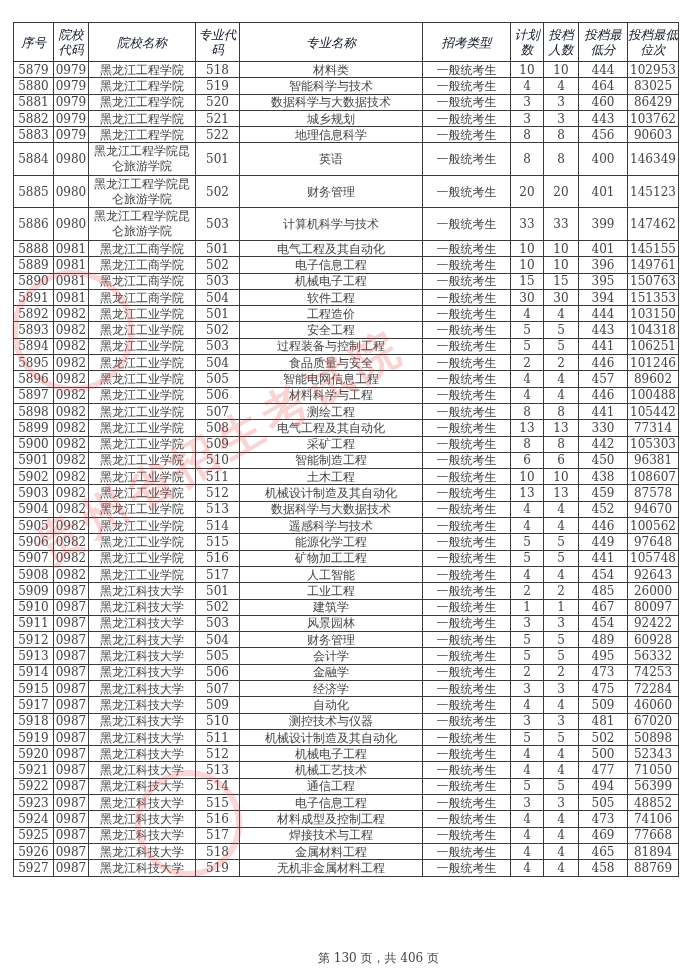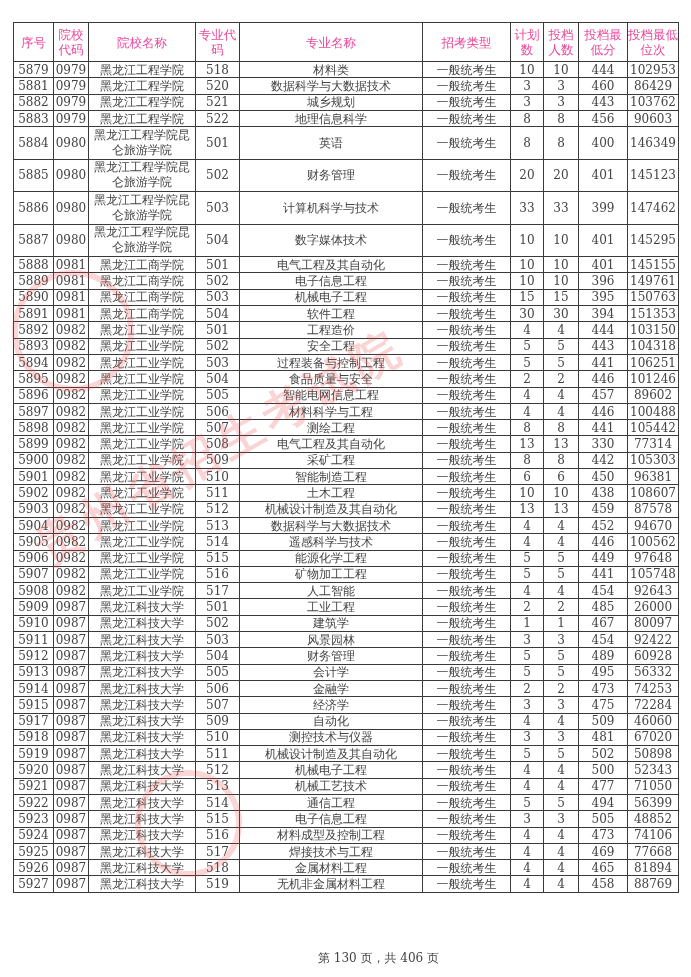--- a/index.html
+++ b/index.html
@@ -4,21 +4,21 @@
   <style>
     html, body { margin: 0; padding: 0; background: #ffffff; }
     body { width: 691px; height: 977px; position: relative; overflow: hidden;
       font-family: "DejaVu Serif", "Liberation Serif", serif; color: #333; }
     #page { position: absolute; left: 0; top: 0; width: 691px; height: 977px; }
     table.adm { position: absolute; left: 13px; top: 22px; border-collapse: collapse;
       table-layout: fixed; width: 665px; }
     table.adm th, table.adm td { border: 1.3px solid #3a3a3a; padding: 0; text-align: center;
       vertical-align: middle; overflow: hidden; white-space: nowrap; }
     table.adm th { font-family: "DejaVu Sans", "Liberation Sans", sans-serif; font-weight: normal;
-      font-size: 12.5px; line-height: 15px; height: 38px; color: #ec4899; white-space: normal; }
+      font-size: 12.5px; line-height: 15px; height: 38px; color: #0f172a; white-space: normal; font-style: italic; }
     table.adm td { font-size: 12px; line-height: 14px; height: 15.3px; color: #444; }
     table.adm tr.tall td { height: 31.5px; }
     table.adm td.school-wrap { white-space: normal; line-height: 15px; }
     .footer { position: absolute; left: 0; width: 691px; top: 950px; text-align: center;
       font-size: 12px; color: #444; padding-left: 33px; }
     .watermark { position: absolute; pointer-events: none; }
     .wm-text { position: absolute; left: 40px; top: 520px; transform: rotate(-30deg);
       transform-origin: left center; font-family: "DejaVu Sans", sans-serif; font-size: 46px;
       color: rgba(230, 60, 60, 0.22); white-space: nowrap; letter-spacing: 6px; font-weight: bold; }
     .wm-circle { position: absolute; border: 6px solid rgba(230, 70, 70, 0.22); border-radius: 50%; }
@@ -61,20 +61,32 @@
           <td>黑龙江工程学院</td>
           <td>518</td>
           <td>材料类</td>
           <td>一般统考生</td>
           <td>10</td>
           <td>10</td>
           <td>444</td>
           <td>102953</td>
         </tr>
         <tr>
+          <td>5880</td>
+          <td>0979</td>
+          <td>黑龙江工程学院</td>
+          <td>519</td>
+          <td>智能科学与技术</td>
+          <td>一般统考生</td>
+          <td>4</td>
+          <td>4</td>
+          <td>464</td>
+          <td>83025</td>
+        </tr>
+        <tr>
           <td>5881</td>
           <td>0979</td>
           <td>黑龙江工程学院</td>
           <td>520</td>
           <td>数据科学与大数据技术</td>
           <td>一般统考生</td>
           <td>3</td>
           <td>3</td>
           <td>460</td>
           <td>86429</td>
@@ -131,32 +143,20 @@
           <td>5886</td>
           <td>0980</td>
           <td class="school-wrap">黑龙江工程学院昆仑旅游学院</td>
           <td>503</td>
           <td>计算机科学与技术</td>
           <td>一般统考生</td>
           <td>33</td>
           <td>33</td>
           <td>399</td>
           <td>147462</td>
-        </tr>
-        <tr class="tall">
-          <td>5887</td>
-          <td>0980</td>
-          <td class="school-wrap">黑龙江工程学院昆仑旅游学院</td>
-          <td>504</td>
-          <td>数字媒体技术</td>
-          <td>一般统考生</td>
-          <td>10</td>
-          <td>10</td>
-          <td>401</td>
-          <td>145295</td>
         </tr>
         <tr>
           <td>5888</td>
           <td>0981</td>
           <td>黑龙江工商学院</td>
           <td>501</td>
           <td>电气工程及其自动化</td>
           <td>一般统考生</td>
           <td>10</td>
           <td>10</td>

